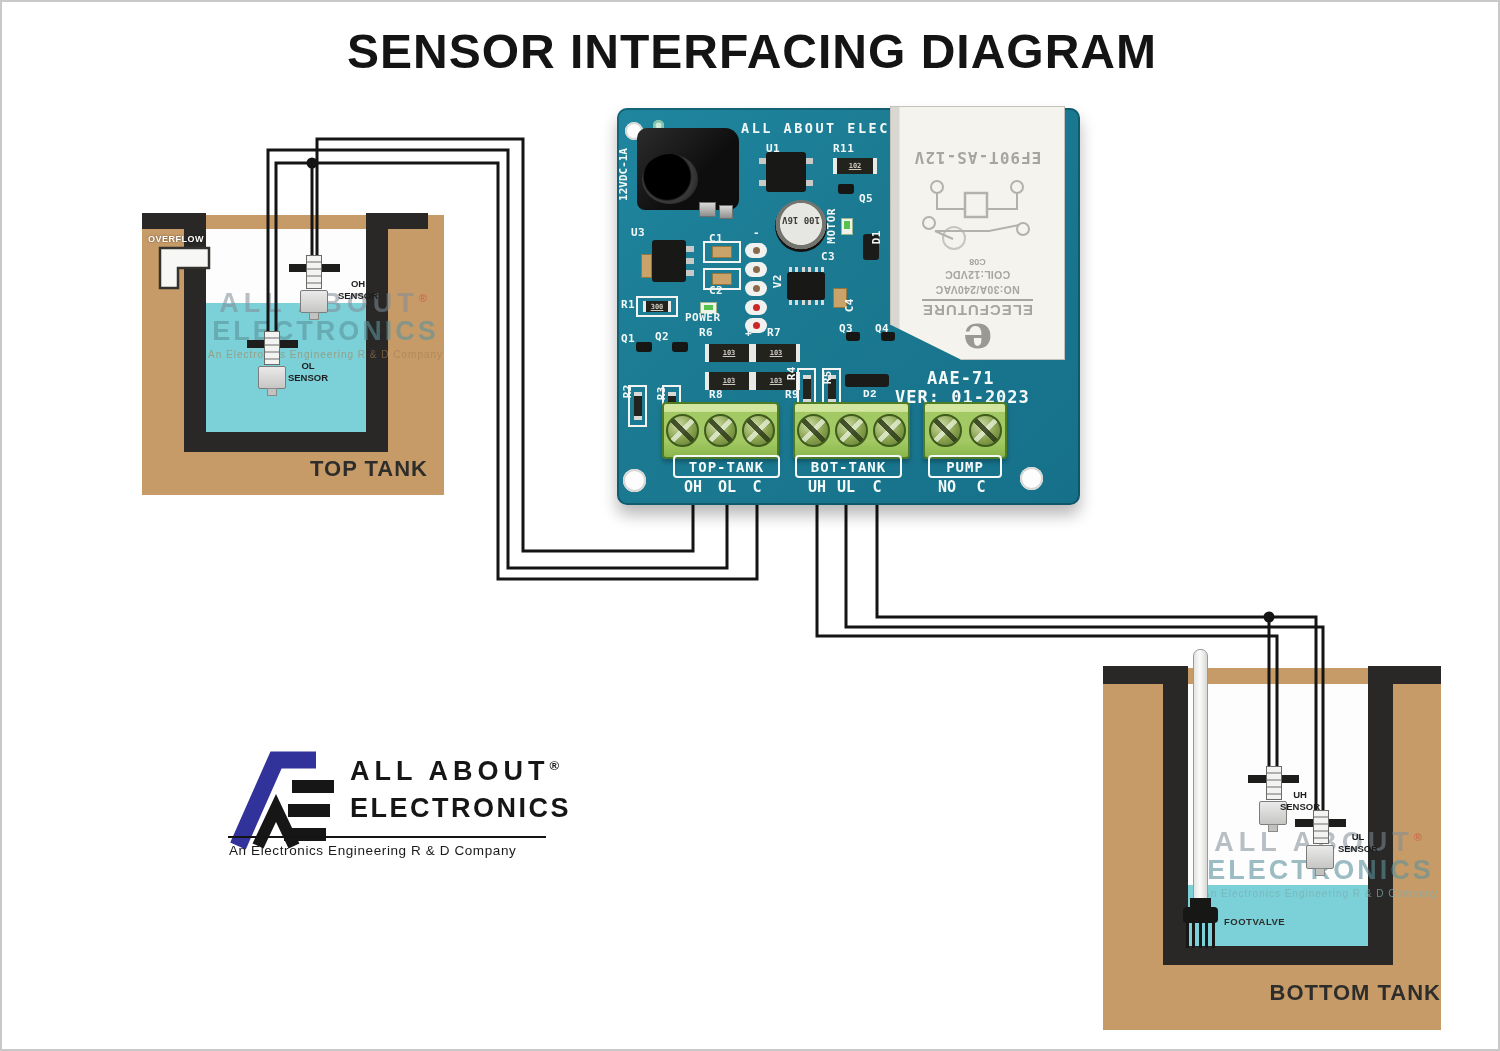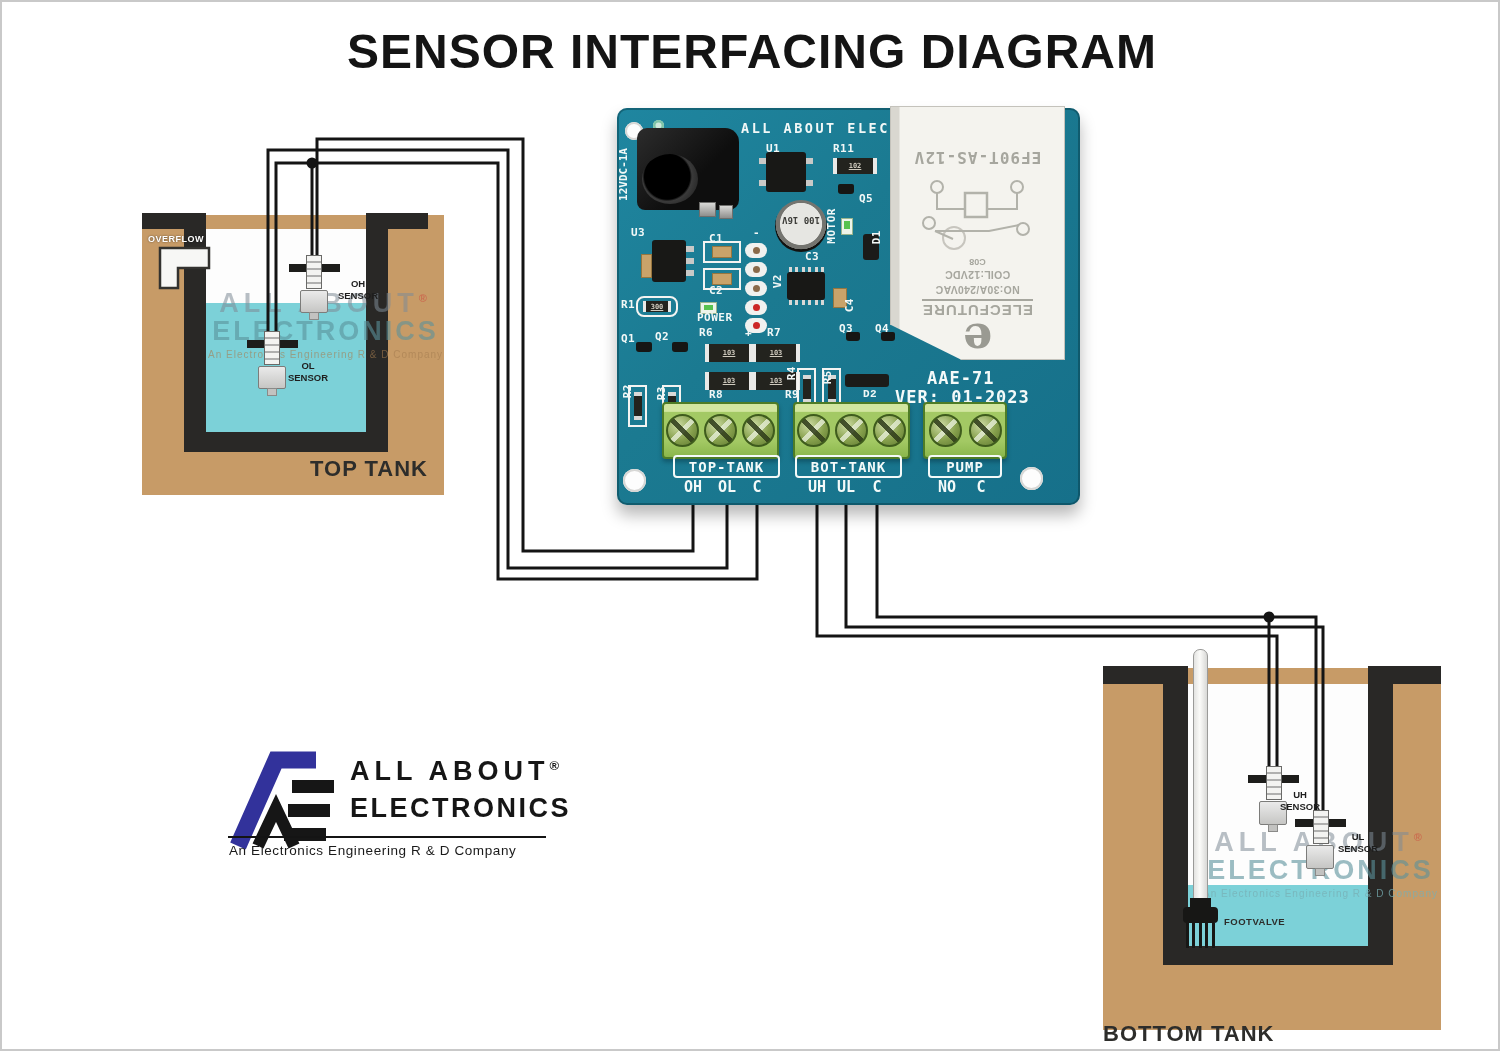--- a/index.html
+++ b/index.html
@@ -177,21 +177,21 @@
   </div>
 
   <div class="abs tank-surround" style="left:1103px;top:668px;width:338px;height:362px;">
     <div class="wallcap" style="left:0;top:-2px;width:85px;height:18px;"></div>
     <div class="wallcap" style="left:265px;top:-2px;width:73px;height:18px;"></div>
     <div class="interior" style="left:85px;top:16px;width:180px;height:262px;"></div>
     <div class="water" style="left:85px;top:217px;width:180px;height:61px;"></div>
     <div class="wall" style="left:60px;top:16px;width:25px;height:281px;"></div>
     <div class="wall" style="left:265px;top:16px;width:25px;height:281px;"></div>
     <div class="floor" style="left:60px;top:278px;width:230px;height:19px;"></div>
-    <div class="tank-title" style="left:0;top:312px;width:338px;text-align:left;margin-top:41px;">BOTTOM TANK</div>
+    <div class="tank-title" style="left:0;top:312px;width:338px;text-align:right;">BOTTOM TANK</div>
     <div class="wm wm-b" style="left:100px;top:160px;">
       <span class="l1"><span>ALL ABOUT</span><sup>®</sup></span>
       <span class="l2">ELECTRONICS</span>
       <span class="l3">An Electronics Engineering R &amp; D Company</span>
     </div>
   </div>
 
   <div class="abs btm-pipe" style="left:1193px;top:649px;width:13px;height:254px;"></div>
   <div class="abs fv-neck" style="left:1190px;top:898px;width:21px;height:10px;"></div>
   <div class="abs fv-flange" style="left:1183px;top:907px;width:35px;height:16px;"></div>
@@ -250,21 +250,21 @@
     <div class="pinstub" style="left:69px;top:138px;width:8px;height:6px;"></div>
       <div class="pinstub" style="left:69px;top:150px;width:8px;height:6px;"></div>
       <div class="pinstub" style="left:69px;top:162px;width:8px;height:6px;"></div>
     <div class="tanchip" style="position:absolute;left:24px;top:146px;width:9px;height:22px;"></div>
     <div class="bracket" style="left:86px;top:133px;width:34px;height:18px;">
         <div class="tanchip"></div>
       </div>
     <div class="bracket" style="left:86px;top:160px;width:34px;height:18px;">
         <div class="tanchip"></div>
       </div>
-    <div class="bracket" style="left:19px;top:188px;width:38px;height:17px;border-radius:8px;">
+    <div class="bracket" style="left:19px;top:188px;width:38px;height:17px;">
       <div class="rchip" style="position:static;width:22px;height:11px;border-left-width:3px;border-right-width:3px;">
           <span>300</span>
         </div>
     </div>
     <div class="led" style="left:83px;top:194px;width:15px;height:10px;">
         <i></i>
       </div>
 
     <div class="pad" style="left:128px;top:135px;">
         <i></i>
@@ -320,27 +320,27 @@
 
     <div class="board-id" style="left:310px;top:260px;">AAE-71</div>
     <div class="board-id" style="left:278px;top:279px;">VER: 01-2023</div>
 
     <div class="abs" style="left:0;top:0;width:100%;height:100%;z-index:3;pointer-events:none;" id="silk-layer">
         <span class="silk" style="left: 149px; top: 34px;">U1</span>
         <span class="silk" style="left: 216px; top: 34px;">R11</span>
         <span class="silk" style="left: 242px; top: 84px;">Q5</span>
         <span class="silk vert" style="left: 208px; top: 100px;">MOTOR</span>
         <span class="silk vert" style="left: 253px; top: 122px;">D1</span>
-        <span class="silk" style="left: 188px; top: 142px; text-align: right;">C3</span>
+        <span class="silk" style="left: 204px; top: 142px; text-align: right;">C3</span>
         <span class="silk" style="left: 14px; top: 118px;">U3</span>
         <span class="silk" style="left: 92px; top: 124px;">C1</span>
         <span class="silk" style="left: 92px; top: 176px;">C2</span>
         <span class="silk" style="left: 4px; top: 190px;">R1</span>
         <span class="silk" style="left: 136px; top: 118px;">-</span>
-        <span class="silk" style="left: 80px; top: 203px;">POWER</span>
+        <span class="silk" style="left: 68px; top: 203px;">POWER</span>
         <span class="silk vert" style="left: 154px; top: 166px;">V2</span>
         <span class="silk vert" style="left: 226px; top: 190px;">C4</span>
         <span class="silk" style="left: 4px; top: 224px;">Q1</span>
         <span class="silk" style="left: 38px; top: 222px;">Q2</span>
         <span class="silk" style="left: 82px; top: 218px;">R6</span>
         <span class="silk" style="left: 128px; top: 218px;">+</span>
         <span class="silk" style="left: 150px; top: 218px;">R7</span>
         <span class="silk" style="left: 222px; top: 214px;">Q3</span>
         <span class="silk" style="left: 258px; top: 214px;">Q4</span>
         <span class="silk vert" style="left: 4px; top: 276px;">R2</span>

